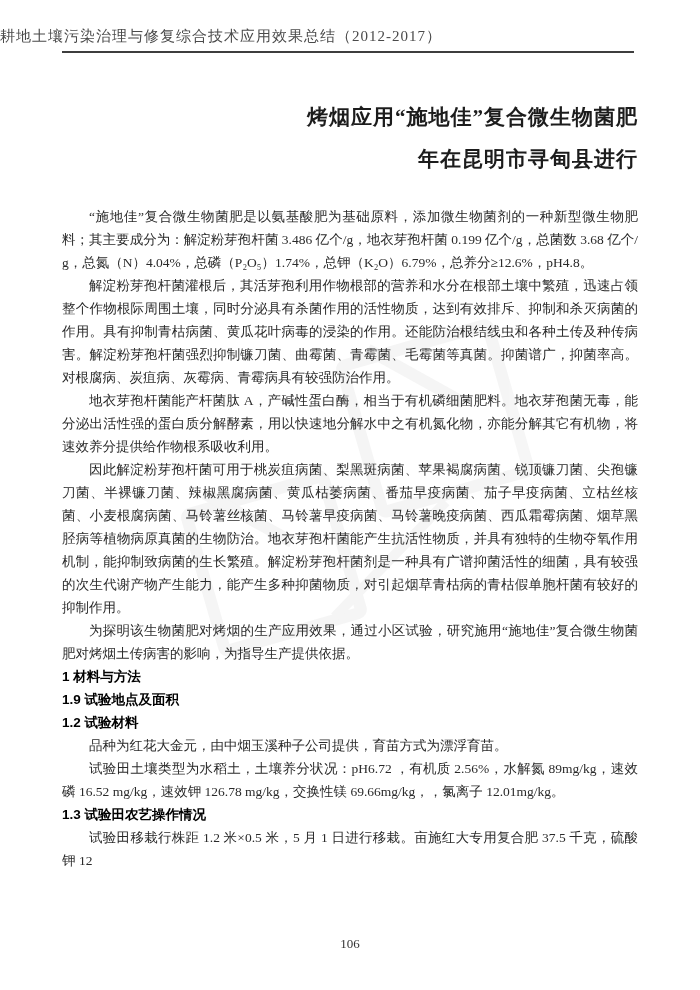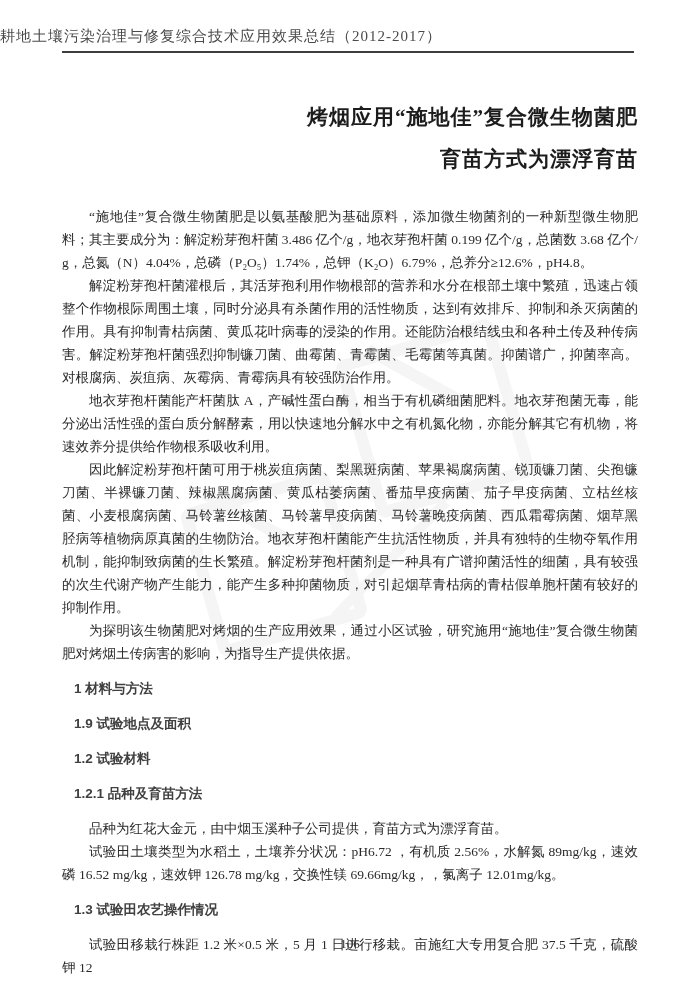--- a/index.html
+++ b/index.html
@@ -33,25 +33,25 @@
   .t-line { display: block; }
   .para {
     margin: 0;
     font-size: 13.5px; line-height: 23px;
     text-align: justify;
     text-indent: 2em;
     word-break: break-all;
     color: #2a2a2a;
   }
   .sec-h {
-    margin: 12px;
+    margin: 0;
     font-size: 13.5px; line-height: 23px;
     font-weight: bold;
     font-family: "Liberation Sans", "DejaVu Sans", sans-serif;
-    color: #404040;
+    color: #000000;
   }
   .page-number {
     position: absolute; top: 936px; left: 0; width: 100%;
     text-align: center;
     font-size: 13px; color: #333333;
   }
   
   .watermark {
     position: absolute; top: 330px; left: 140px; width: 440px; height: 320px;
     transform: rotate(-16deg);
@@ -78,36 +78,35 @@
   <span class="wm-box wm-b1"></span>
   <span class="wm-box wm-b2"></span>
   <span class="wm-stroke wm-s1"></span>
   <span class="wm-stroke wm-s2"></span>
   <span class="wm-stroke wm-s3"></span>
 </div>
 
 <main class="content">
   <h1 class="doc-title">
     <span class="t-line">烤烟应用“施地佳”复合微生物菌肥</span>
-    <span class="t-line">育苗方式为漂浮育苗</span>
+    <span class="t-line">年在昆明市寻甸县进行</span>
   </h1>
 
   <p class="para">“施地佳”复合微生物菌肥是以氨基酸肥为基础原料，添加微生物菌剂的一种新型微生物肥料；其主要成分为：解淀粉芽孢杆菌 3.486 亿个/g，地衣芽孢杆菌 0.199 亿个/g，总菌数 3.68 亿个/g，总氮（N）4.04%，总磷（P₂O₅）1.74%，总钾（K₂O）6.79%，总养分≥12.6%，pH4.8。</p>
   <p class="para">解淀粉芽孢杆菌灌根后，其活芽孢利用作物根部的营养和水分在根部土壤中繁殖，迅速占领整个作物根际周围土壤，同时分泌具有杀菌作用的活性物质，达到有效排斥、抑制和杀灭病菌的作用。具有抑制青枯病菌、黄瓜花叶病毒的浸染的作用。还能防治根结线虫和各种土传及种传病害。解淀粉芽孢杆菌强烈抑制镰刀菌、曲霉菌、青霉菌、毛霉菌等真菌。抑菌谱广，抑菌率高。对根腐病、炭疽病、灰霉病、青霉病具有较强防治作用。</p>
   <p class="para">地衣芽孢杆菌能产杆菌肽 A，产碱性蛋白酶，相当于有机磷细菌肥料。地衣芽孢菌无毒，能分泌出活性强的蛋白质分解酵素，用以快速地分解水中之有机氮化物，亦能分解其它有机物，将速效养分提供给作物根系吸收利用。</p>
   <p class="para">因此解淀粉芽孢杆菌可用于桃炭疽病菌、梨黑斑病菌、苹果褐腐病菌、锐顶镰刀菌、尖孢镰刀菌、半裸镰刀菌、辣椒黑腐病菌、黄瓜枯萎病菌、番茄早疫病菌、茄子早疫病菌、立枯丝核菌、小麦根腐病菌、马铃薯丝核菌、马铃薯早疫病菌、马铃薯晚疫病菌、西瓜霜霉病菌、烟草黑胫病等植物病原真菌的生物防治。地衣芽孢杆菌能产生抗活性物质，并具有独特的生物夺氧作用机制，能抑制致病菌的生长繁殖。解淀粉芽孢杆菌剂是一种具有广谱抑菌活性的细菌，具有较强的次生代谢产物产生能力，能产生多种抑菌物质，对引起烟草青枯病的青枯假单胞杆菌有较好的抑制作用。</p>
   <p class="para">为探明该生物菌肥对烤烟的生产应用效果，通过小区试验，研究施用“施地佳”复合微生物菌肥对烤烟土传病害的影响，为指导生产提供依据。</p>
 
   <h2 class="sec-h">1 材料与方法</h2>
 
   <h3 class="sec-h">1.9 试验地点及面积</h3>
 
   <h3 class="sec-h">1.2 试验材料</h3>
 
-  <h4 class="sec-h">1.2.1 品种及育苗方法</h4>
   <p class="para">品种为红花大金元，由中烟玉溪种子公司提供，育苗方式为漂浮育苗。</p>
 
   <p class="para">试验田土壤类型为水稻土，土壤养分状况：pH6.72 ，有机质 2.56%，水解氮 89mg/kg，速效磷 16.52 mg/kg，速效钾 126.78 mg/kg，交换性镁 69.66mg/kg，，氯离子 12.01mg/kg。</p>
 
   <h3 class="sec-h">1.3 试验田农艺操作情况</h3>
   <p class="para">试验田移栽行株距 1.2 米×0.5 米，5 月 1 日进行移栽。亩施红大专用复合肥 37.5 千克，硫酸钾 12</p>
 </main>
 
 <div class="page-number">106</div>
 

